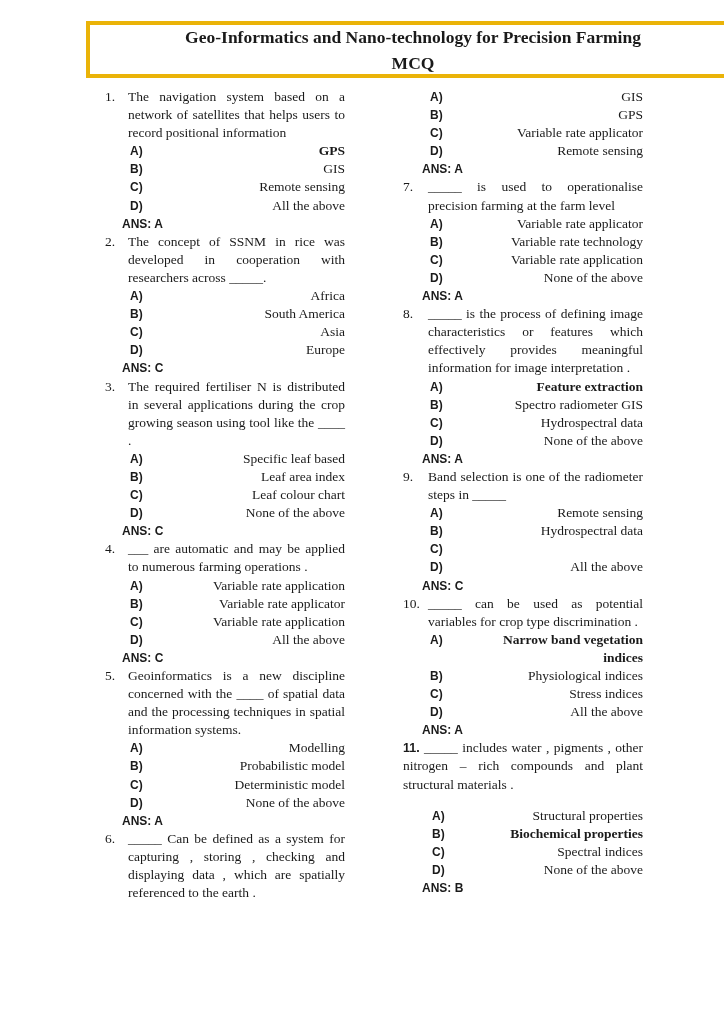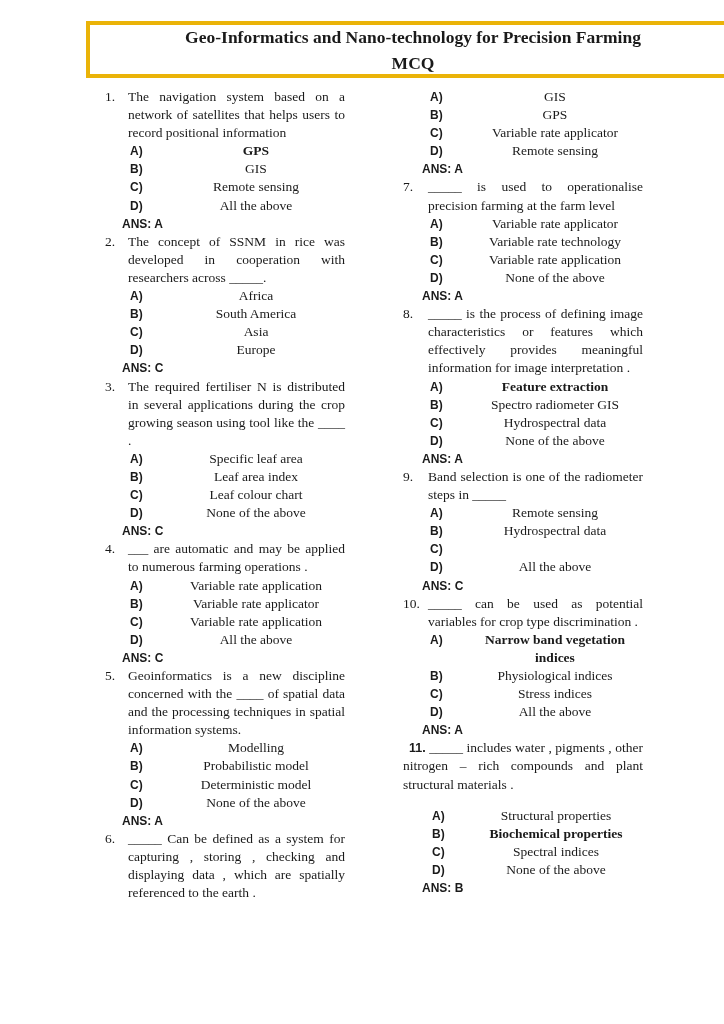--- a/index.html
+++ b/index.html
@@ -37,34 +37,34 @@
   }
   .q-text { margin: 0; text-align: justify; }
 
   .opts { margin: 0; }
   .opt { display: flex; margin-left: 2px; }
   .opt-letter {
     flex: 0 0 37px; width: 37px;
     font-family: "Liberation Sans", sans-serif;
     font-weight: bold; font-size: 12px; line-height: 18.1px;
   }
-  .opt-text { flex: 1; text-align: center; }
+  .opt-text { flex: 1; text-align: right; }
   .ob { font-weight: bold; }
 
   .ans {
     font-family: "Liberation Sans", sans-serif;
     font-weight: bold; font-size: 12px; line-height: 18.1px;
     margin-left: -6px;
   }
 
   
   .q-flow { padding-left: 0 !important; }
   .q-flow .q-num-inline {
     font-family: "Liberation Sans", sans-serif;
-    font-weight: bold; font-size: 12.5px; margin-left: 6px;
+    font-weight: bold; font-size: 12.5px;
   }
   .q-flow .q-text-inline { text-align: justify; margin: 0; }
   .q-flow .opts { margin-top: 13px; margin-left: 27px; }
   .q-flow .ans { margin-left: 19px; }
 </style>
 </head>
 <body>
 
 <div class="page">
 
@@ -122,21 +122,21 @@
       </div>
       <div class="ans">ANS: C</div>
     </div>
 
     <div class="q">
       <span class="q-num">3.</span>
       <p class="q-text">The required fertiliser N is distributed in several applications during the crop growing season using tool like the ____ .</p>
       <div class="opts">
         <div class="opt">
             <span class="opt-letter">A)</span>
-            <span class="opt-text">Specific leaf area</span>
+            <span class="opt-text">Specific leaf based</span>
           </div>
         <div class="opt">
             <span class="opt-letter">B)</span>
             <span class="opt-text">Leaf area index</span>
           </div>
         <div class="opt">
             <span class="opt-letter">C)</span>
             <span class="opt-text">Leaf colour chart</span>
           </div>
         <div class="opt">

